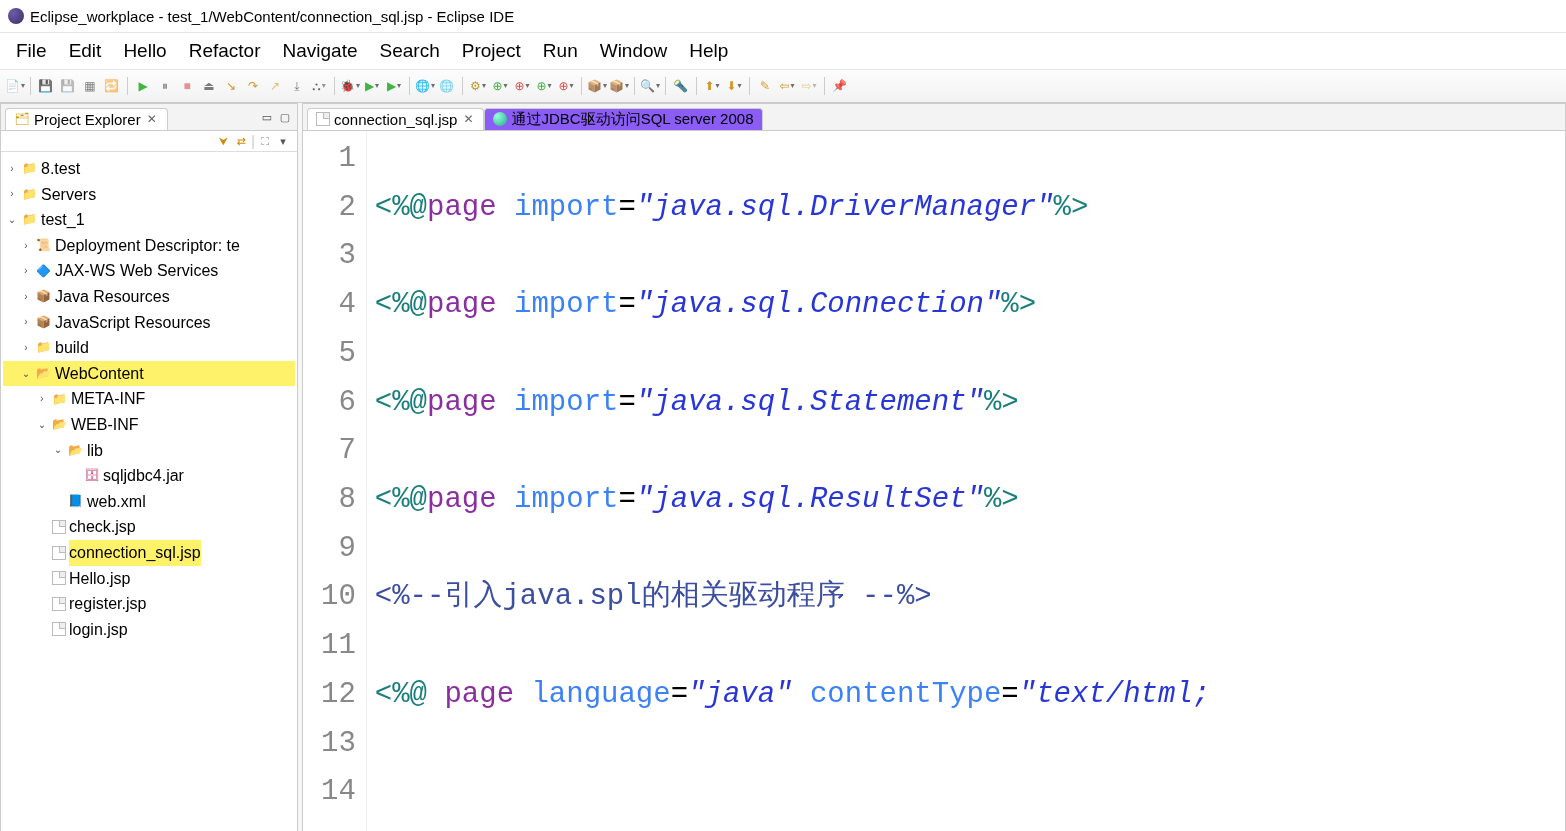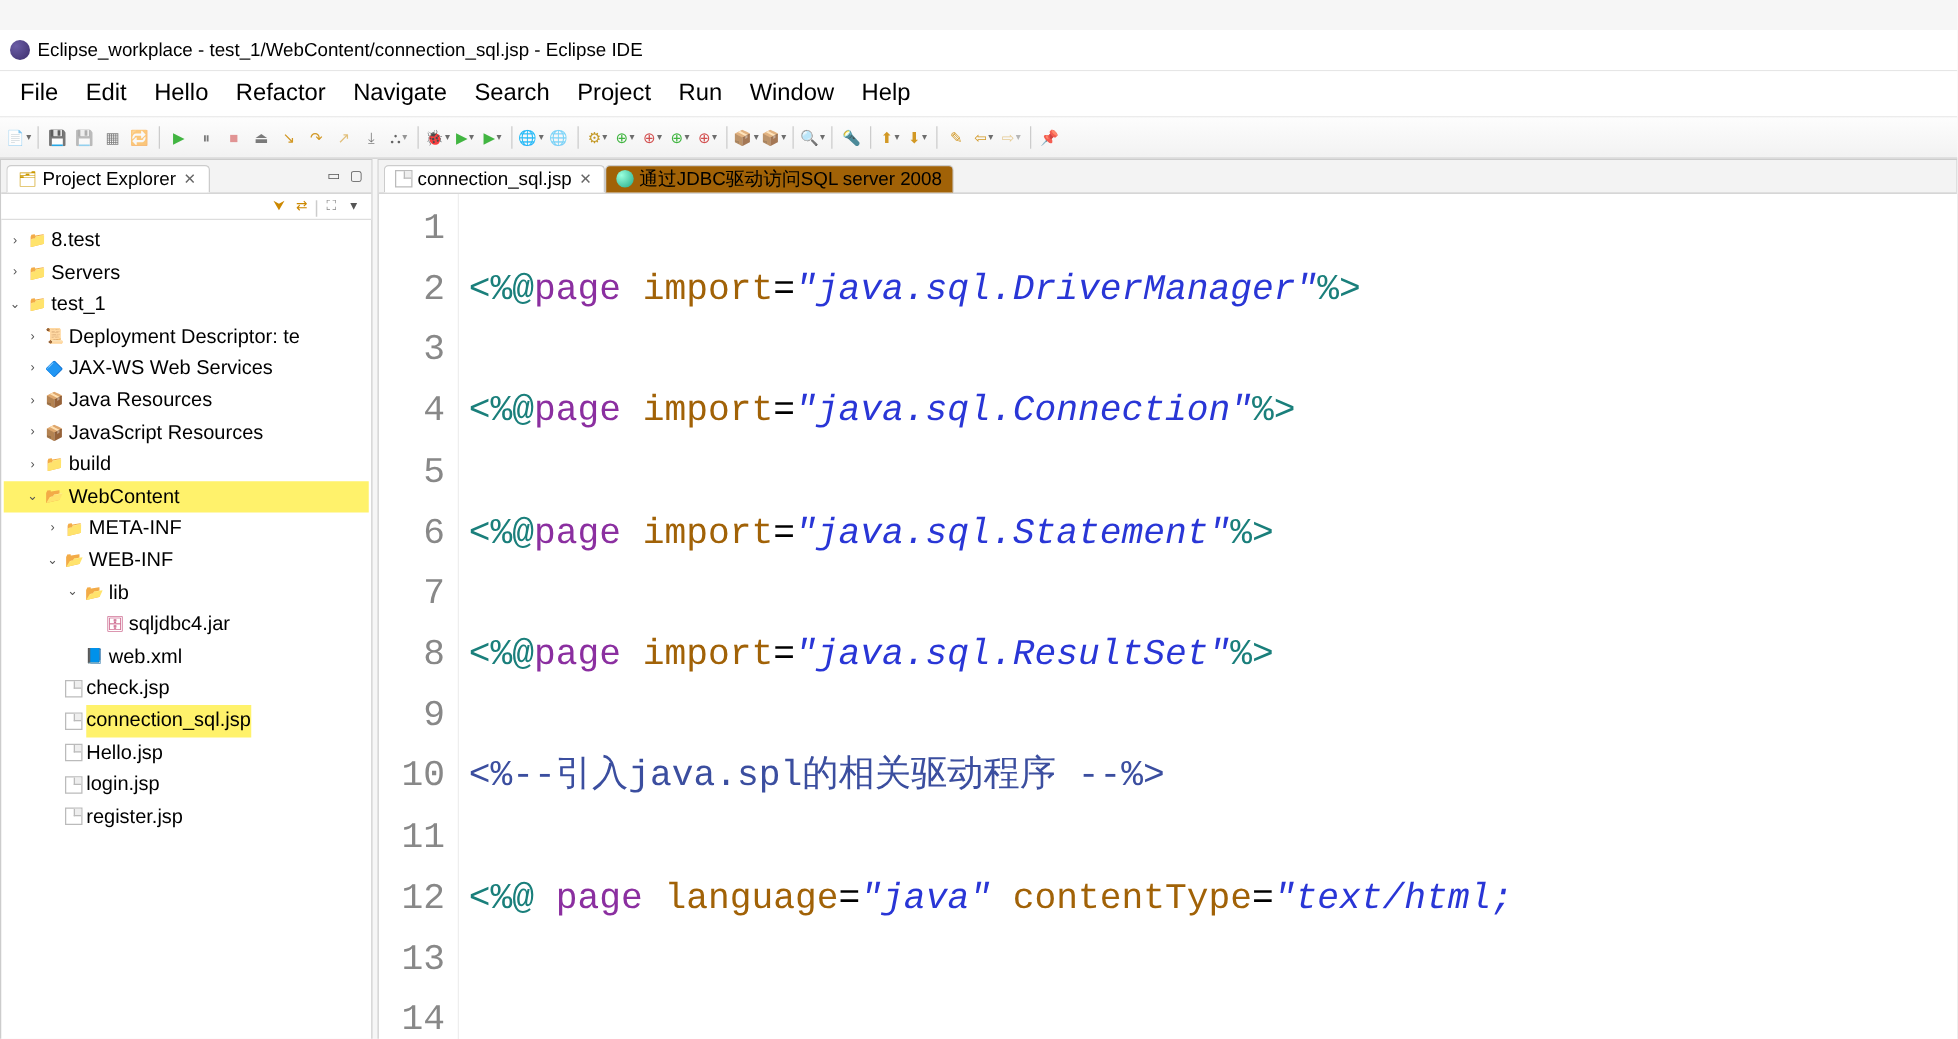--- a/index.html
+++ b/index.html
@@ -10,21 +10,20 @@
     overflow: hidden;
     font-size: 14px;
   }
   .titlebar {
     display: flex; align-items: center; gap: 6px;
     padding: 2px 8px;
     background: #fff;
     font-size: 15px;
     border-bottom: 1px solid #e6e6e6;
     height: 28px;
-    margin-top: 24px;
   }
   .eclipse-icon {
     width: 16px; height: 16px; border-radius: 50%;
     background: radial-gradient(circle at 30% 30%, #6b5da6, #3b2d6b);
     display: inline-block;
   }
   .menubar {
     display: flex; gap: 2px; padding: 2px 6px;
     background: #fff;
     font-size: 19px;
@@ -74,21 +73,21 @@
     border: 1px solid #ccc;
     border-bottom: none;
     border-radius: 4px 4px 0 0;
     font-size: 15px;
     height: 22px; box-sizing: border-box;
     margin-top: 3px;
     max-width: 100%;
     white-space: nowrap;
   }
   .pane-tab.active { background: #fff; }
-  .pane-tab.inactive { background: #a16207; }
+  .pane-tab.inactive { background: #8b5cf6; }
   .tab-close { font-size: 12px; color: #666; padding: 0 2px; cursor: pointer; }
   .explorer .pane-actions, .editor-min-actions {
     margin-left: auto; display: flex; gap: 2px; padding-right: 4px;
   }
   .mini-btn {
     width: 16px; height: 16px; font-size: 11px; line-height: 1;
     display: flex; align-items: center; justify-content: center;
     color: #555; cursor: pointer; border: none; background: transparent;
   }
   .explorer-toolbar {
@@ -126,21 +125,21 @@
     font-size: 29px; line-height: 1.68;
   }
   .gutter {
     text-align: right; color: #888; padding: 4px 10px 4px 18px;
     user-select: none; background: #fff;
     border-right: 1px solid #eee;
   }
   .code { padding: 4px 8px; white-space: pre; }
   .tok-tag   { color: #1a7f7b; }  
   .tok-kw    { color: #8b2fa0; }  
-  .tok-attr  { color: #a16207; }
+  .tok-attr  { color: #3b82f6; }
   .tok-str   { color: #2936d6; font-style: italic; }
   .tok-cmt   { color: #3b4e9f; }
   .tok-txt   { color: #000; }
   
   .ic-folder { color: #d6a23e; }
   .ic-folder-open { color: #d6a23e; }
   .ic-jar    { color: #b36; }
   .ic-xml    { color: #36c; }
   .ic-server { color: #888; }
   .ic-pkg    { color: #c90; }
@@ -328,26 +327,26 @@
           <span class="hl">connection_sql.jsp</span>
         </div>
       <div class="tree-row indent-2">
           <span class="twisty"> </span>
           <span class="jsp-icon"></span>
           <span>Hello.jsp</span>
         </div>
       <div class="tree-row indent-2">
           <span class="twisty"> </span>
           <span class="jsp-icon"></span>
+          <span>register.jsp</span>
+        </div>
+      <div class="tree-row indent-2">
+          <span class="twisty"> </span>
+          <span class="jsp-icon"></span>
           <span>login.jsp</span>
-        </div>
-      <div class="tree-row indent-2">
-          <span class="twisty"> </span>
-          <span class="jsp-icon"></span>
-          <span>register.jsp</span>
         </div>
     </div>
   </div>
 
   <div class="pane editor">
     <div class="editor-tabs">
       <div class="pane-tab active">
         <span class="jsp-icon"></span>
         <span>connection_sql.jsp</span>
         <span class="tab-close">✕</span>

